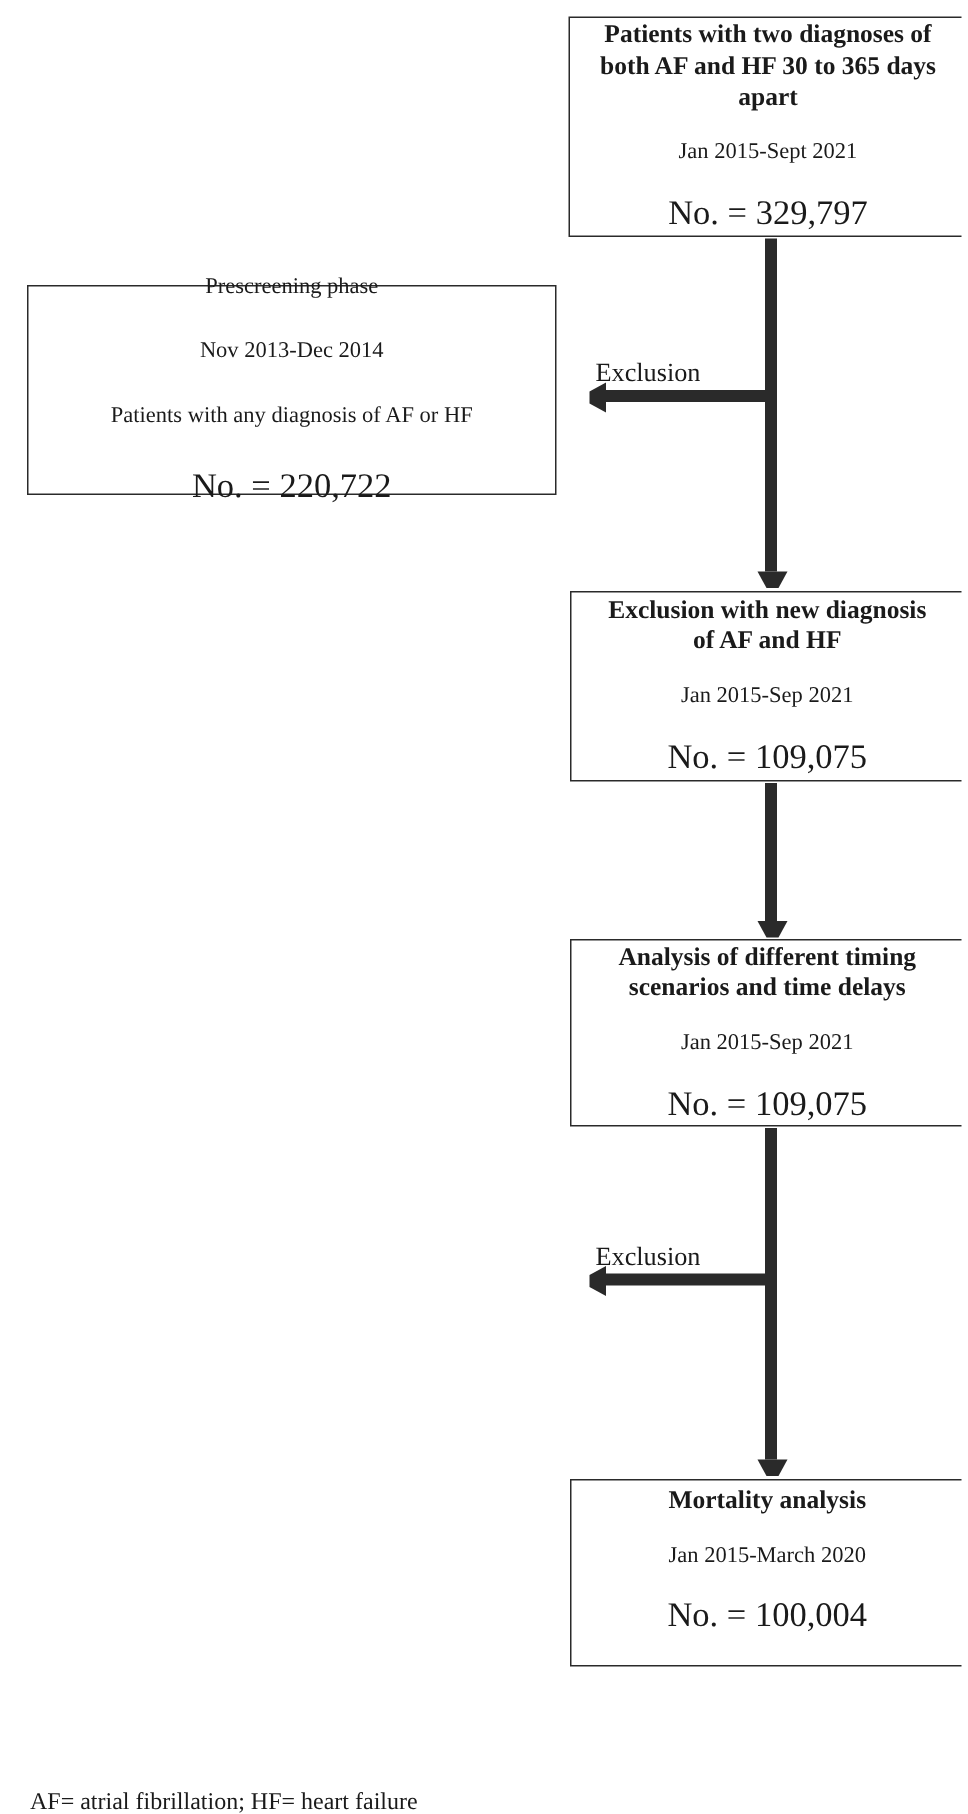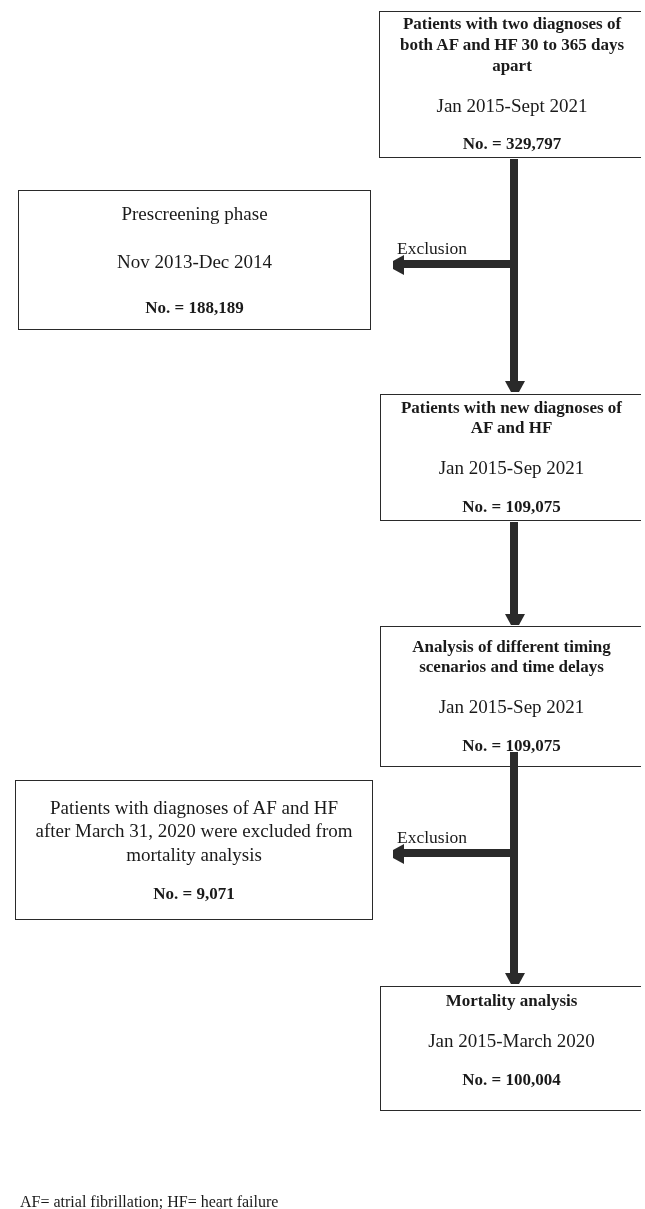--- a/index.html
+++ b/index.html
@@ -25,26 +25,26 @@
     padding: 10px 12px;
     gap: 9px;
   }
   .box-title {
     font-weight: bold;
     font-size: 17px;
     line-height: 1.22;
   }
   .box-line {
     font-weight: normal;
-    font-size: 19px;
+    font-size: 15px;
     line-height: 1.25;
   }
   .box-count {
-    font-weight: bold;
-    font-size: 17px;
+    font-weight: normal;
+    font-size: 23px;
     line-height: 1.2;
   }
   .vline { position: absolute; width: 1.6px; background: #2a2a2a; }
   .hline { position: absolute; height: 1.6px; background: #2a2a2a; }
   .head-down {
     position: absolute; width: 0; height: 0;
     border-left: 6px solid transparent;
     border-right: 6px solid transparent;
     border-top: 11px solid #2a2a2a;
   }
@@ -56,21 +56,21 @@
   }
   .arrow-label {
     position: absolute;
     font-size: 17.5px;
     text-align: left;
   }
   
   #box-initial    { left: 371px; top: 3px;   width: 266px; height: 147px; }
   #box-prescreen  { left: 10px;  top: 182px; width: 353px; height: 140px; gap: 16px; }
   #box-newdiag    { left: 372px; top: 386px; width: 263px; height: 127px; }
-  #box-timing     { left: 372px; top: 618px; width: 263px; height: 141px; }
+  #box-timing     { left: 372px; top: 618px; width: 263px; height: 125px; }
   #box-mortexcl   { left: 7px;   top: 772px; width: 358px; height: 140px; }
   #box-mortality  { left: 372px; top: 978px; width: 263px; height: 125px; padding-bottom: 26px; }
   
   #arrow1-line { left: 502px; top: 151px; height: 222px; }
   #arrow1-head { left: 497px; top: 373px; }
   #excl1-line  { left: 388px; top: 252px; width: 114px; }
   #excl1-head  { left: 377px; top: 247px; }
   #excl1-label { left: 385px; top: 226px; width: 120px; }
   #arrow2-line { left: 502px; top: 514px; height: 92px; }
   #arrow2-head { left: 497px; top: 606px; }
@@ -100,49 +100,46 @@
   <div class="vline" id="arrow1-line"></div>
   <div class="head-down" id="arrow1-head"></div>
 
   <div class="hline" id="excl1-line"></div>
   <div class="head-left" id="excl1-head"></div>
   <div class="arrow-label" id="excl1-label">Exclusion</div>
 
   <div class="box" id="box-prescreen">
     <div class="box-line">Prescreening phase</div>
     <div class="box-line">Nov 2013-Dec 2014</div>
-    <div class="box-count">No. = 188,189</div>
+    <div class="box-line">Patients with any diagnosis of AF or HF</div>
+    <div class="box-count">No. = 220,722</div>
   </div>
 
   <div class="box" id="box-newdiag">
-    <div class="box-title">Patients with new diagnoses of AF and HF</div>
+    <div class="box-title">Exclusion with new diagnosis of AF and HF</div>
     <div class="box-line">Jan 2015-Sep 2021</div>
     <div class="box-count">No. = 109,075</div>
   </div>
 
   <div class="vline" id="arrow2-line"></div>
   <div class="head-down" id="arrow2-head"></div>
 
   <div class="box" id="box-timing">
     <div class="box-title">Analysis of different timing scenarios and time delays</div>
     <div class="box-line">Jan 2015-Sep 2021</div>
     <div class="box-count">No. = 109,075</div>
   </div>
 
   <div class="vline" id="arrow3-line"></div>
   <div class="head-down" id="arrow3-head"></div>
 
   <div class="hline" id="excl2-line"></div>
   <div class="head-left" id="excl2-head"></div>
   <div class="arrow-label" id="excl2-label">Exclusion</div>
 
-  <div class="box" id="box-mortexcl">
-    <div class="box-line">Patients with diagnoses of AF and HF after March 31, 2020 were excluded from mortality analysis</div>
-    <div class="box-count">No. = 9,071</div>
-  </div>
 
   <div class="box" id="box-mortality">
     <div class="box-title">Mortality analysis</div>
     <div class="box-line">Jan 2015-March 2020</div>
     <div class="box-count">No. = 100,004</div>
   </div>
 
   <div id="footnote">AF= atrial fibrillation; HF= heart failure</div>
 
 </div>

